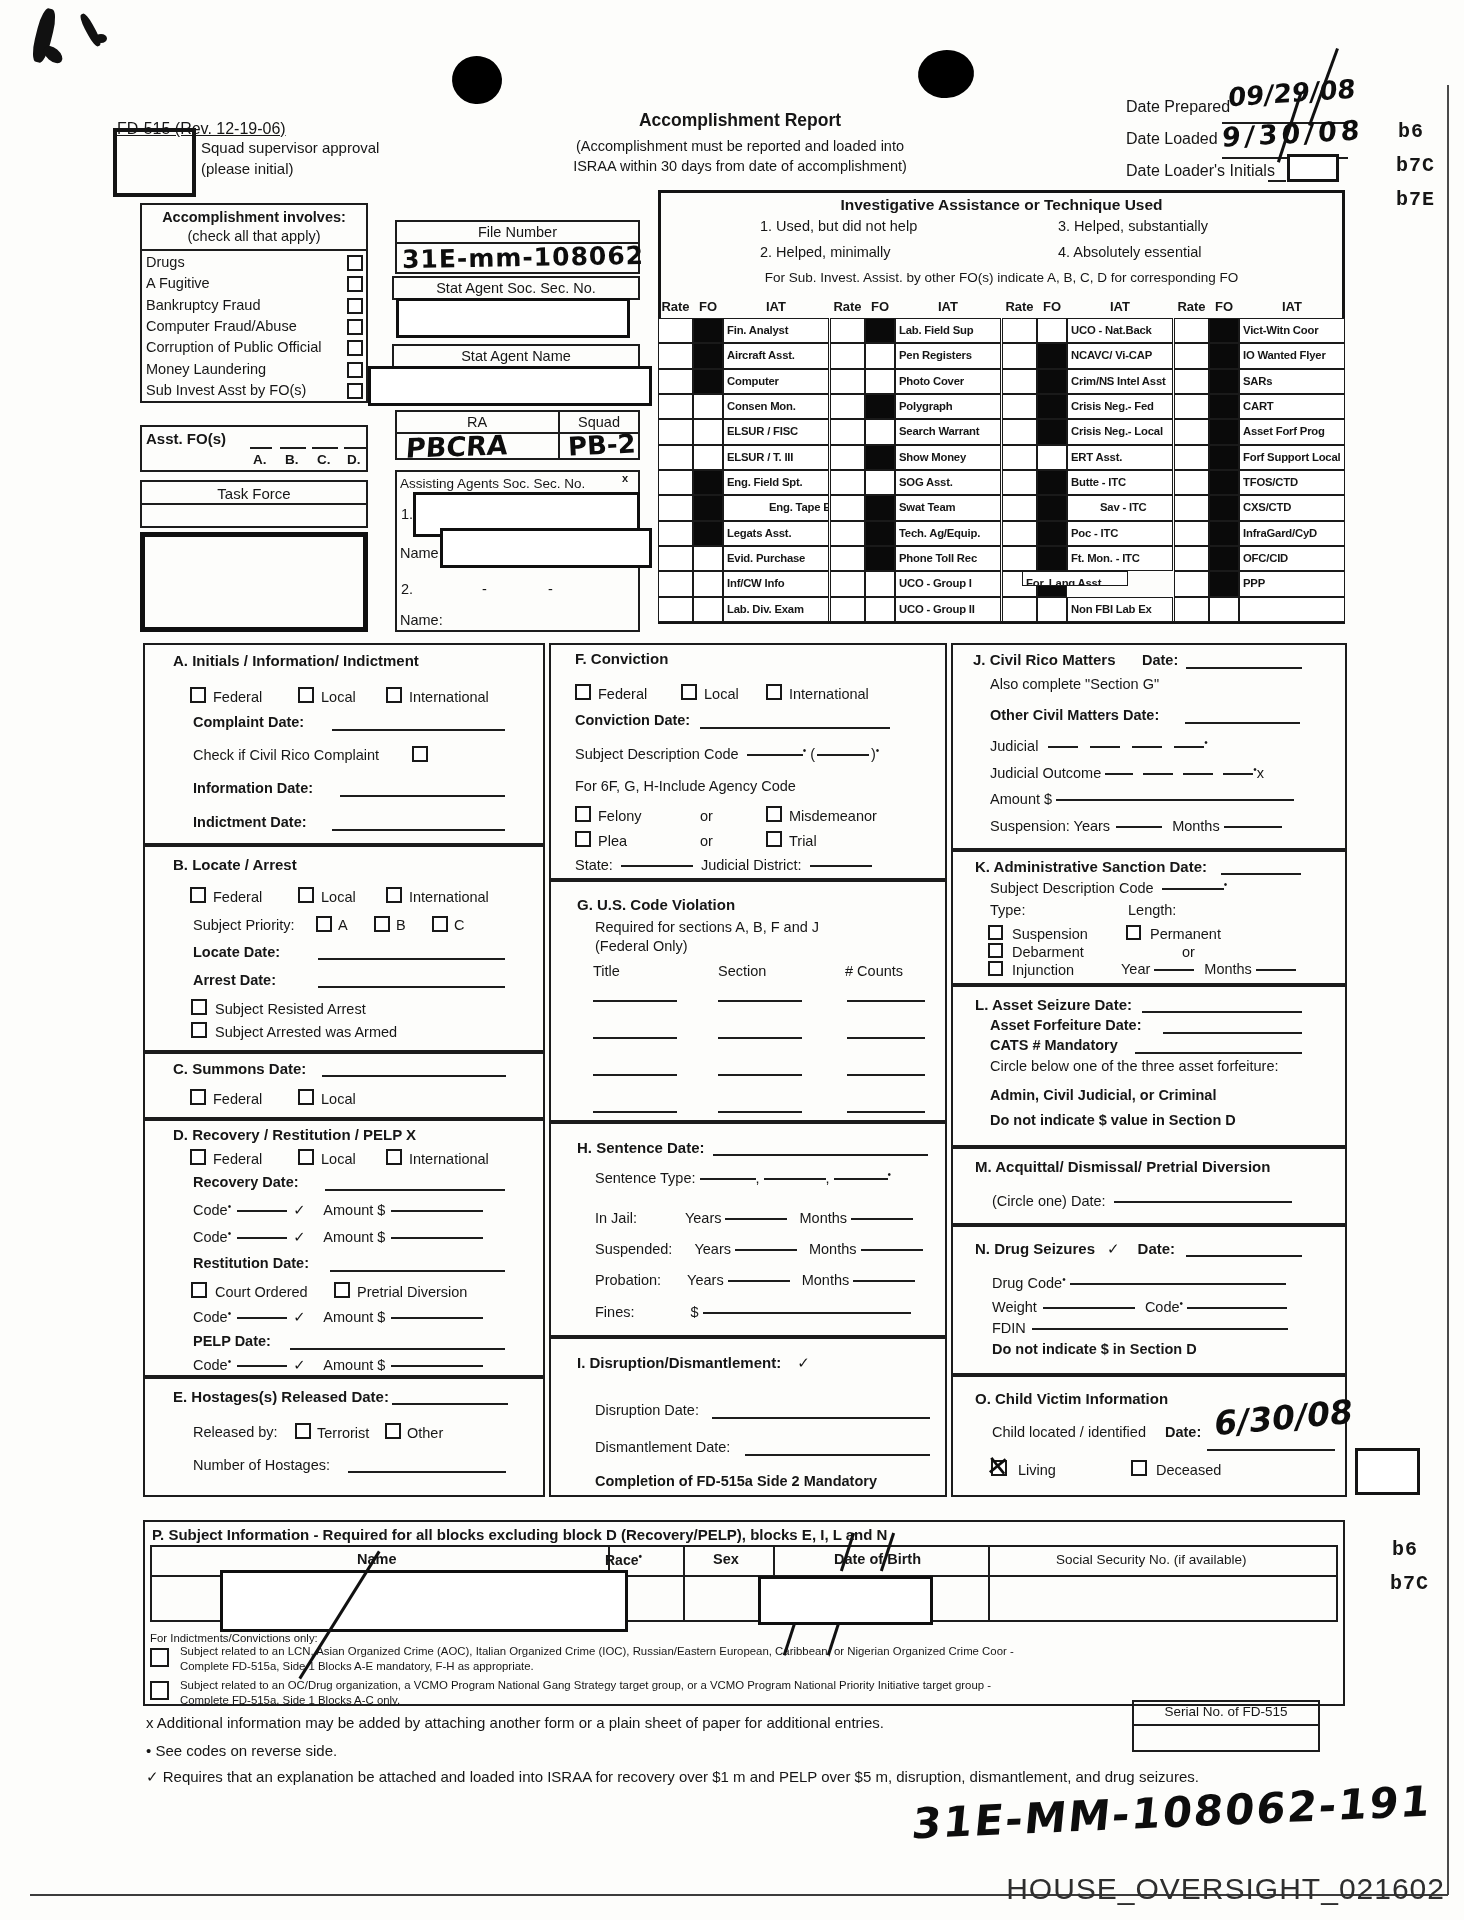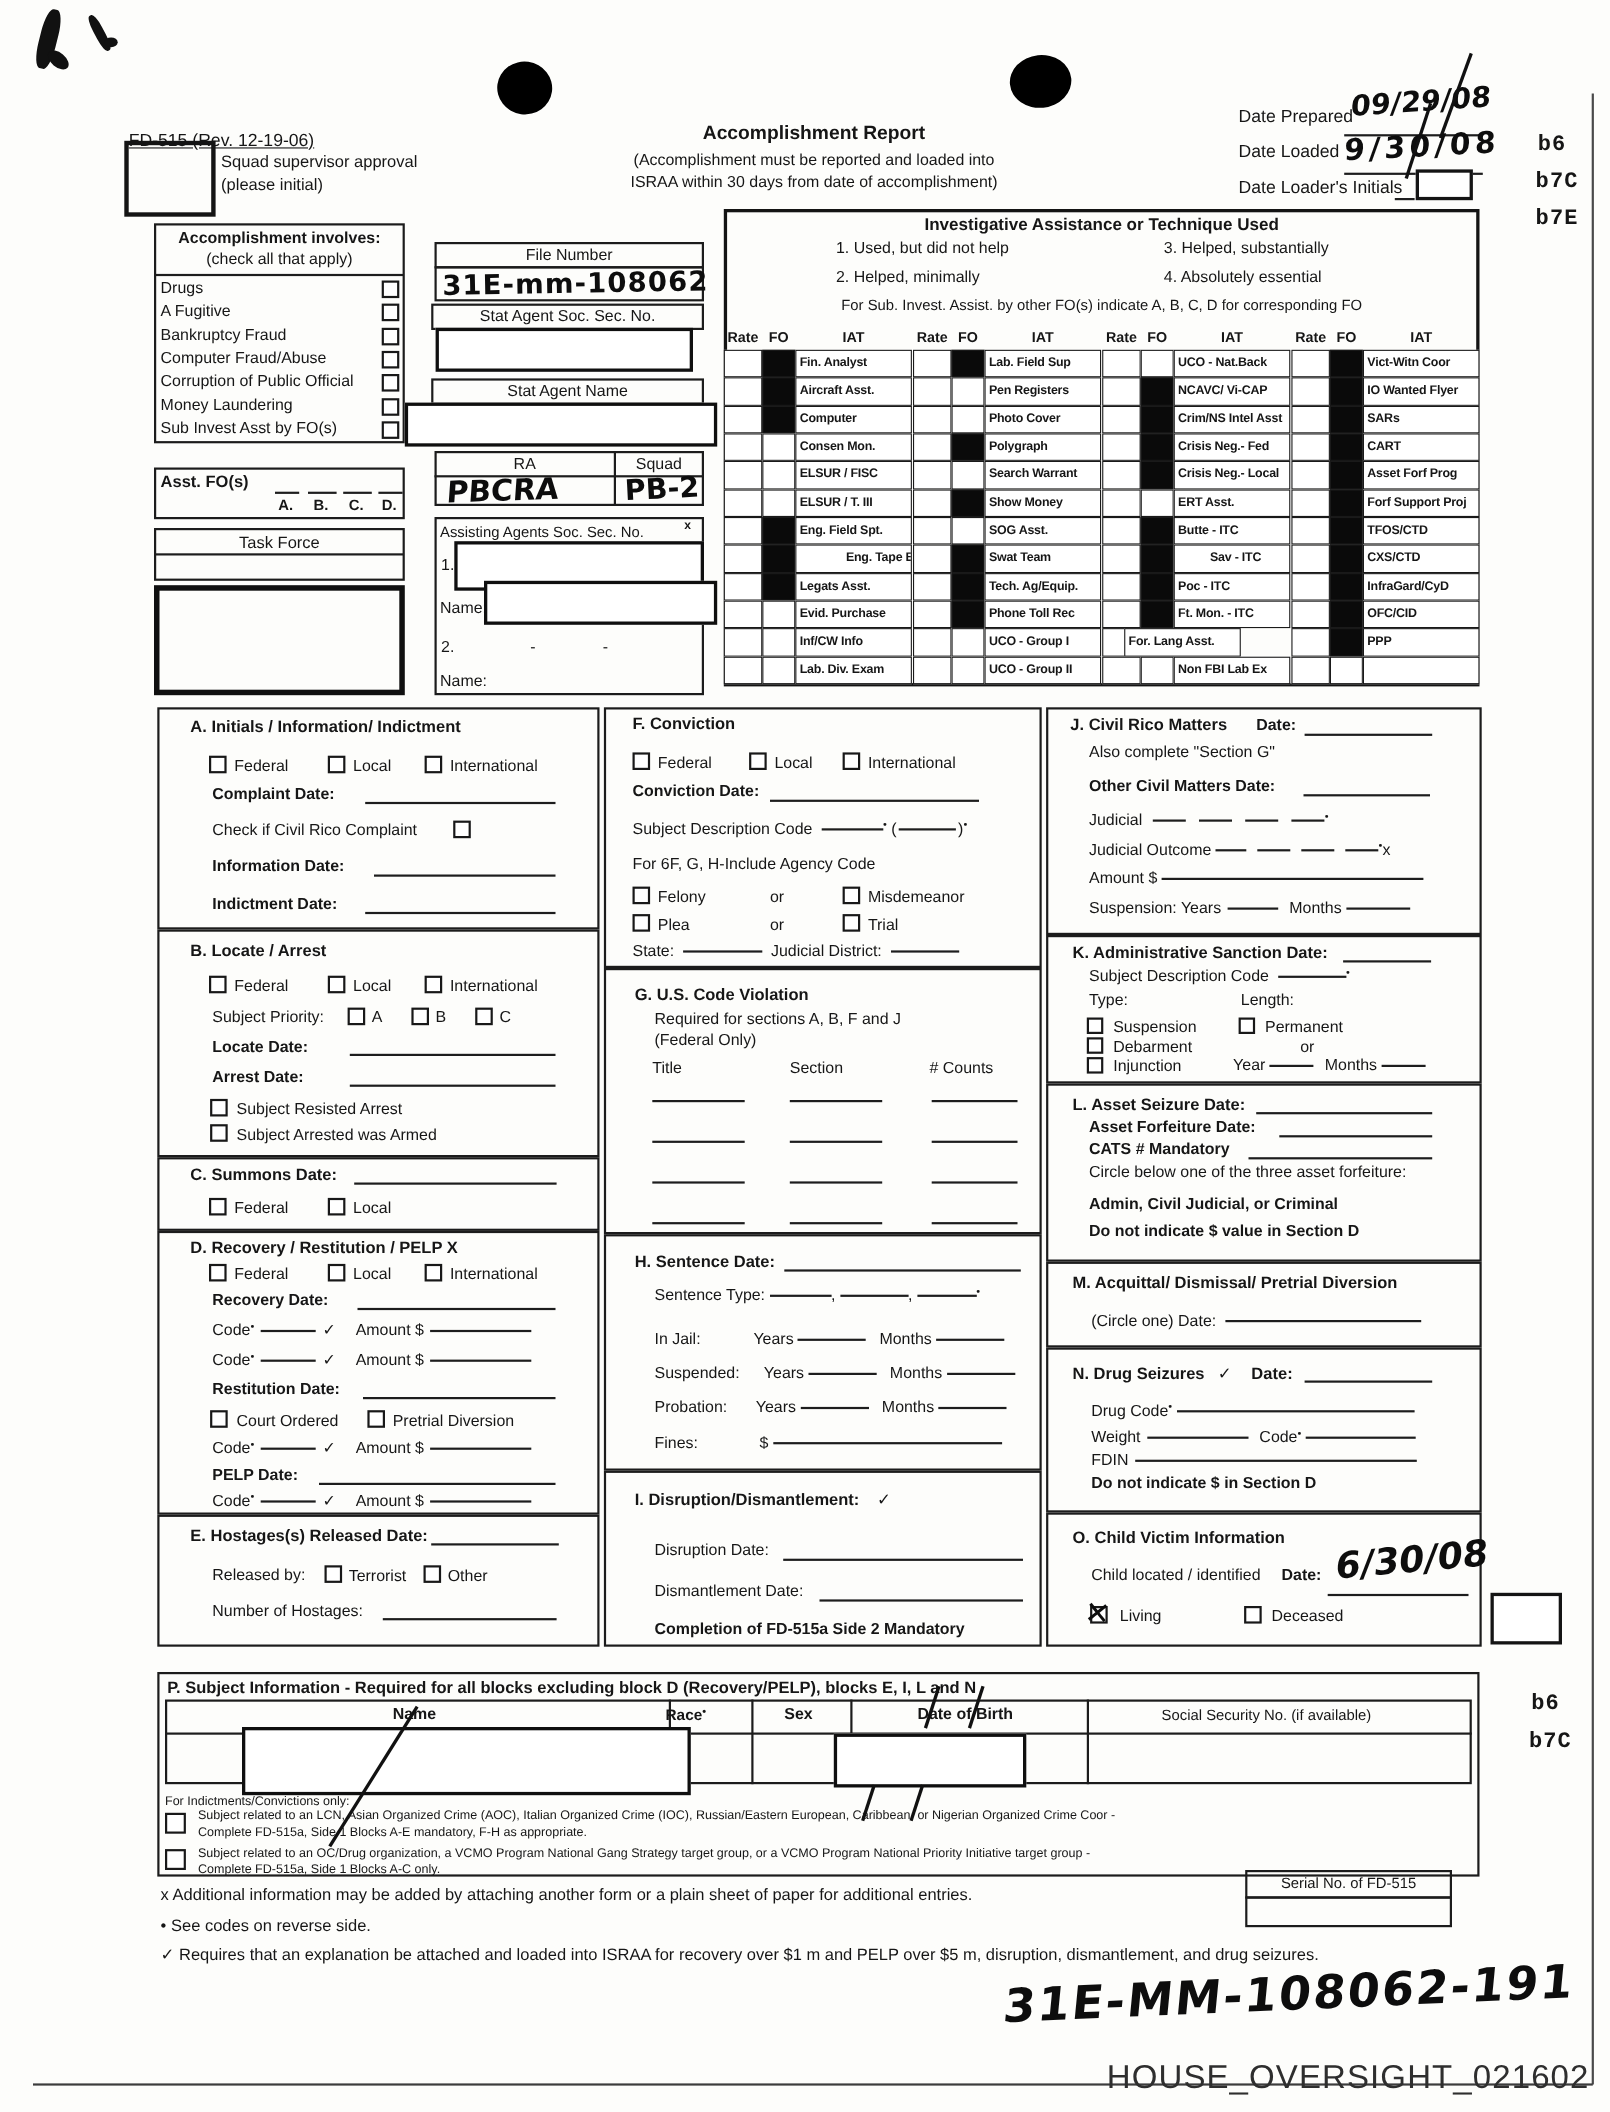--- a/index.html
+++ b/index.html
@@ -500,21 +500,21 @@
     <div class="A cell foR" style="left: 1037px; top: 495.38px; width: 30px; height: 25.34px;"></div>
     <div class="A cell iatL" style="left: 1067px; top: 495.38px; width: 106px; height: 25.34px; padding-left: 32px;">Sav - ITC</div>
     <div class="A cell" style="left: 1002px; top: 520.72px; width: 35px; height: 25.34px;"></div>
     <div class="A cell foR" style="left: 1037px; top: 520.72px; width: 30px; height: 25.34px;"></div>
     <div class="A cell iatL" style="left: 1067px; top: 520.72px; width: 106px; height: 25.34px;">Poc - ITC</div>
     <div class="A cell" style="left: 1002px; top: 546.06px; width: 35px; height: 25.34px;"></div>
     <div class="A cell foR" style="left: 1037px; top: 546.06px; width: 30px; height: 25.34px;"></div>
     <div class="A cell iatL" style="left: 1067px; top: 546.06px; width: 106px; height: 25.34px;">Ft. Mon. - ITC</div>
     <div class="A cell" style="left: 1002px; top: 571.4px; width: 35px; height: 25.34px;"></div>
     <div class="A cell foR" style="left: 1037px; top: 571.4px; width: 30px; height: 25.34px;"></div>
-    <div class="A cell iatL" style="left: 1022px; top: 571.4px; width: 106px; height: 26px;">For. Lang Asst.</div>
+    <div class="A cell iatL" style="left: 1022px; top: 571.4px; width: 106px; height: 15px;">For. Lang Asst.</div>
     <div class="A cell" style="left: 1002px; top: 596.74px; width: 35px; height: 25.34px;"></div>
     <div class="A cell" style="left: 1037px; top: 596.74px; width: 30px; height: 25.34px;"></div>
     <div class="A cell iatL" style="left: 1067px; top: 596.74px; width: 106px; height: 25.34px;">Non FBI Lab Ex</div>
     <div class="A B ctr" style="left: 1174px; top: 299px; width: 35px; font-size: 13px;">Rate</div>
     <div class="A B ctr" style="left: 1209px; top: 299px; width: 30px; font-size: 13px;">FO</div>
     <div class="A B ctr" style="left: 1239px; top: 299px; width: 106px; font-size: 13px;">IAT</div>
     <div class="A cell" style="left: 1174px; top: 318px; width: 35px; height: 25.34px;"></div>
     <div class="A cell foR" style="left: 1209px; top: 318px; width: 30px; height: 25.34px;"></div>
     <div class="A cell iatL" style="left: 1239px; top: 318px; width: 106px; height: 25.34px;">Vict-Witn Coor</div>
     <div class="A cell" style="left: 1174px; top: 343.34px; width: 35px; height: 25.34px;"></div>
@@ -524,21 +524,21 @@
     <div class="A cell foR" style="left: 1209px; top: 368.68px; width: 30px; height: 25.34px;"></div>
     <div class="A cell iatL" style="left: 1239px; top: 368.68px; width: 106px; height: 25.34px;">SARs</div>
     <div class="A cell" style="left: 1174px; top: 394.02px; width: 35px; height: 25.34px;"></div>
     <div class="A cell foR" style="left: 1209px; top: 394.02px; width: 30px; height: 25.34px;"></div>
     <div class="A cell iatL" style="left: 1239px; top: 394.02px; width: 106px; height: 25.34px;">CART</div>
     <div class="A cell" style="left: 1174px; top: 419.36px; width: 35px; height: 25.34px;"></div>
     <div class="A cell foR" style="left: 1209px; top: 419.36px; width: 30px; height: 25.34px;"></div>
     <div class="A cell iatL" style="left: 1239px; top: 419.36px; width: 106px; height: 25.34px;">Asset Forf Prog</div>
     <div class="A cell" style="left: 1174px; top: 444.7px; width: 35px; height: 25.34px;"></div>
     <div class="A cell foR" style="left: 1209px; top: 444.7px; width: 30px; height: 25.34px;"></div>
-    <div class="A cell iatL" style="left: 1239px; top: 444.7px; width: 106px; height: 25.34px;">Forf Support Proj</div>
+    <div class="A cell iatL" style="left: 1239px; top: 444.7px; width: 106px; height: 25.34px;">Forf Support Local</div>
     <div class="A cell" style="left: 1174px; top: 470.04px; width: 35px; height: 25.34px;"></div>
     <div class="A cell foR" style="left: 1209px; top: 470.04px; width: 30px; height: 25.34px;"></div>
     <div class="A cell iatL" style="left: 1239px; top: 470.04px; width: 106px; height: 25.34px;">TFOS/CTD</div>
     <div class="A cell" style="left: 1174px; top: 495.38px; width: 35px; height: 25.34px;"></div>
     <div class="A cell foR" style="left: 1209px; top: 495.38px; width: 30px; height: 25.34px;"></div>
     <div class="A cell iatL" style="left: 1239px; top: 495.38px; width: 106px; height: 25.34px;">CXS/CTD</div>
     <div class="A cell" style="left: 1174px; top: 520.72px; width: 35px; height: 25.34px;"></div>
     <div class="A cell foR" style="left: 1209px; top: 520.72px; width: 30px; height: 25.34px;"></div>
     <div class="A cell iatL" style="left: 1239px; top: 520.72px; width: 106px; height: 25.34px;">InfraGard/CyD</div>
     <div class="A cell" style="left: 1174px; top: 546.06px; width: 35px; height: 25.34px;"></div>

